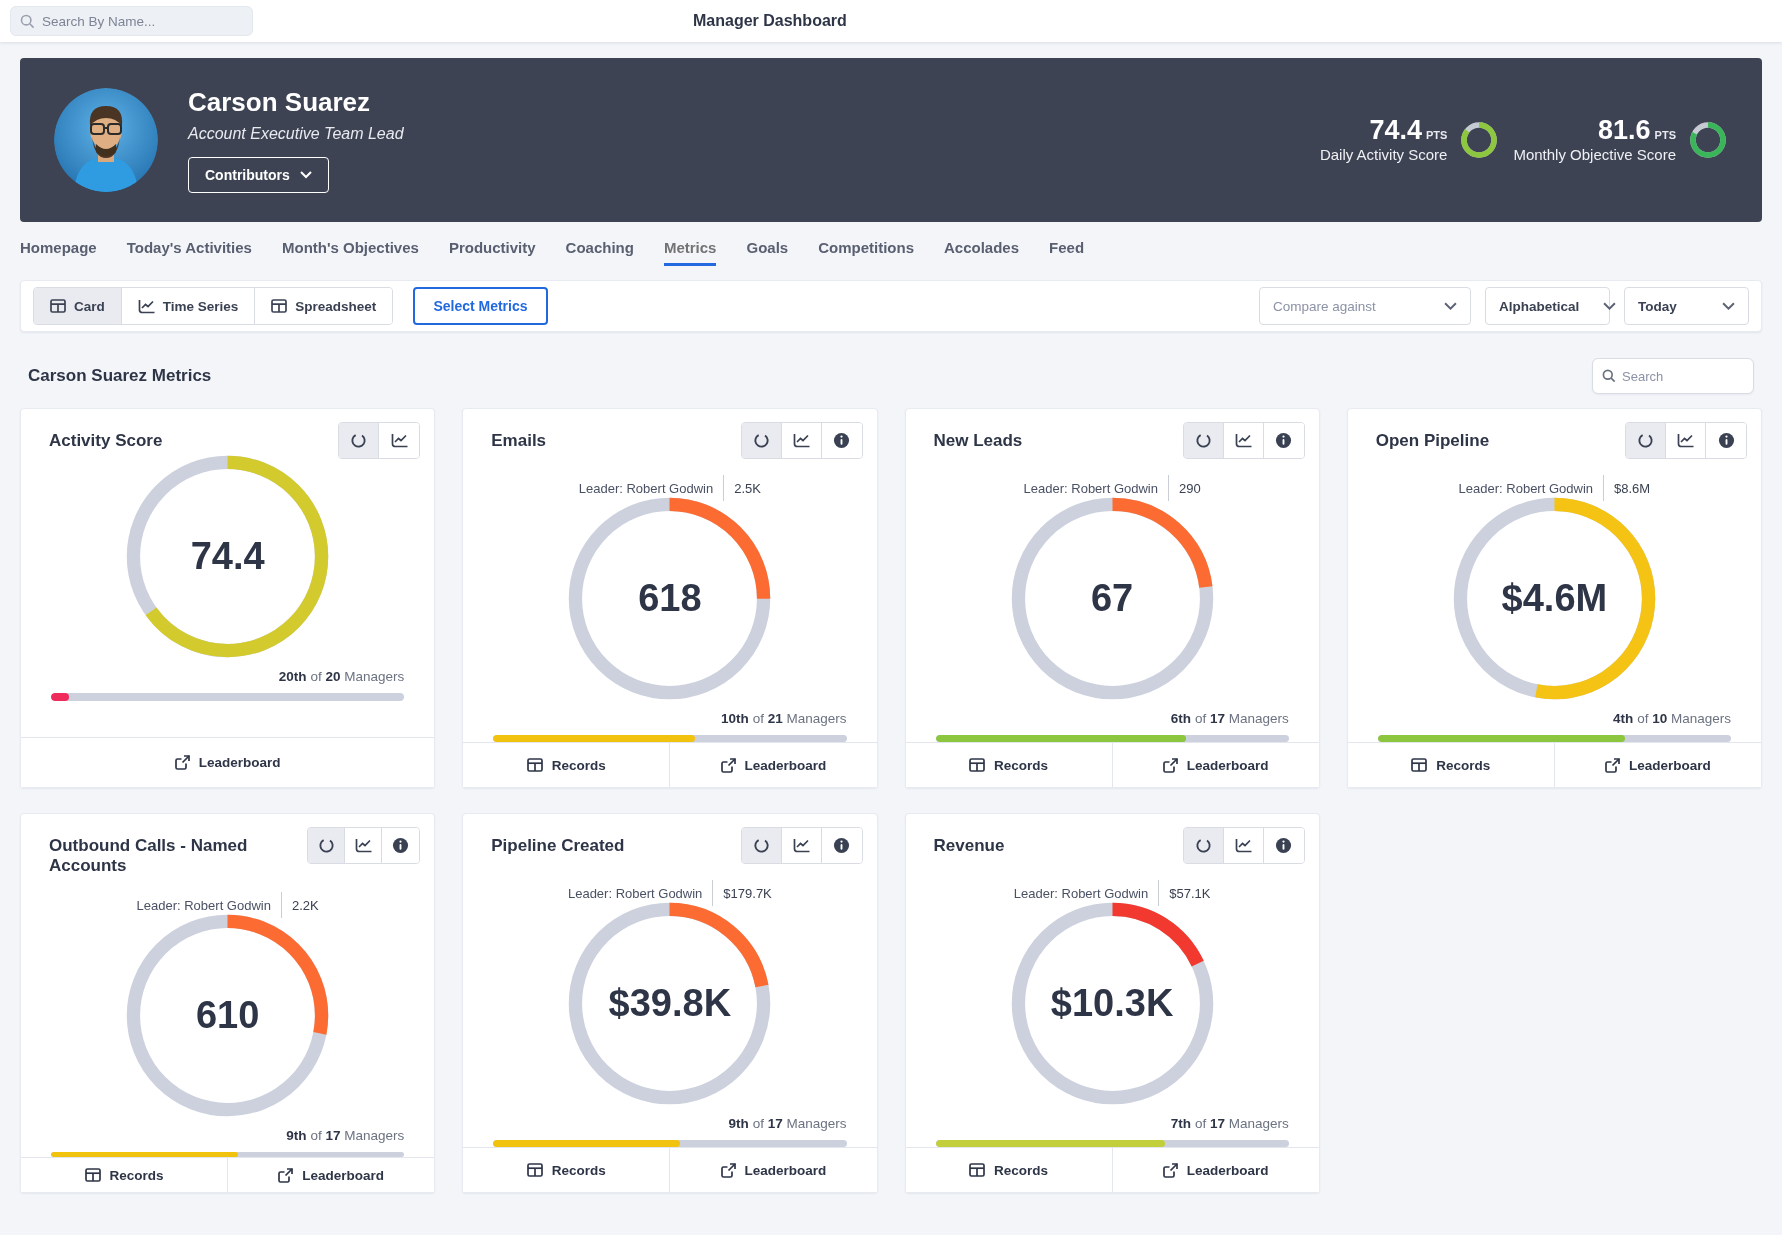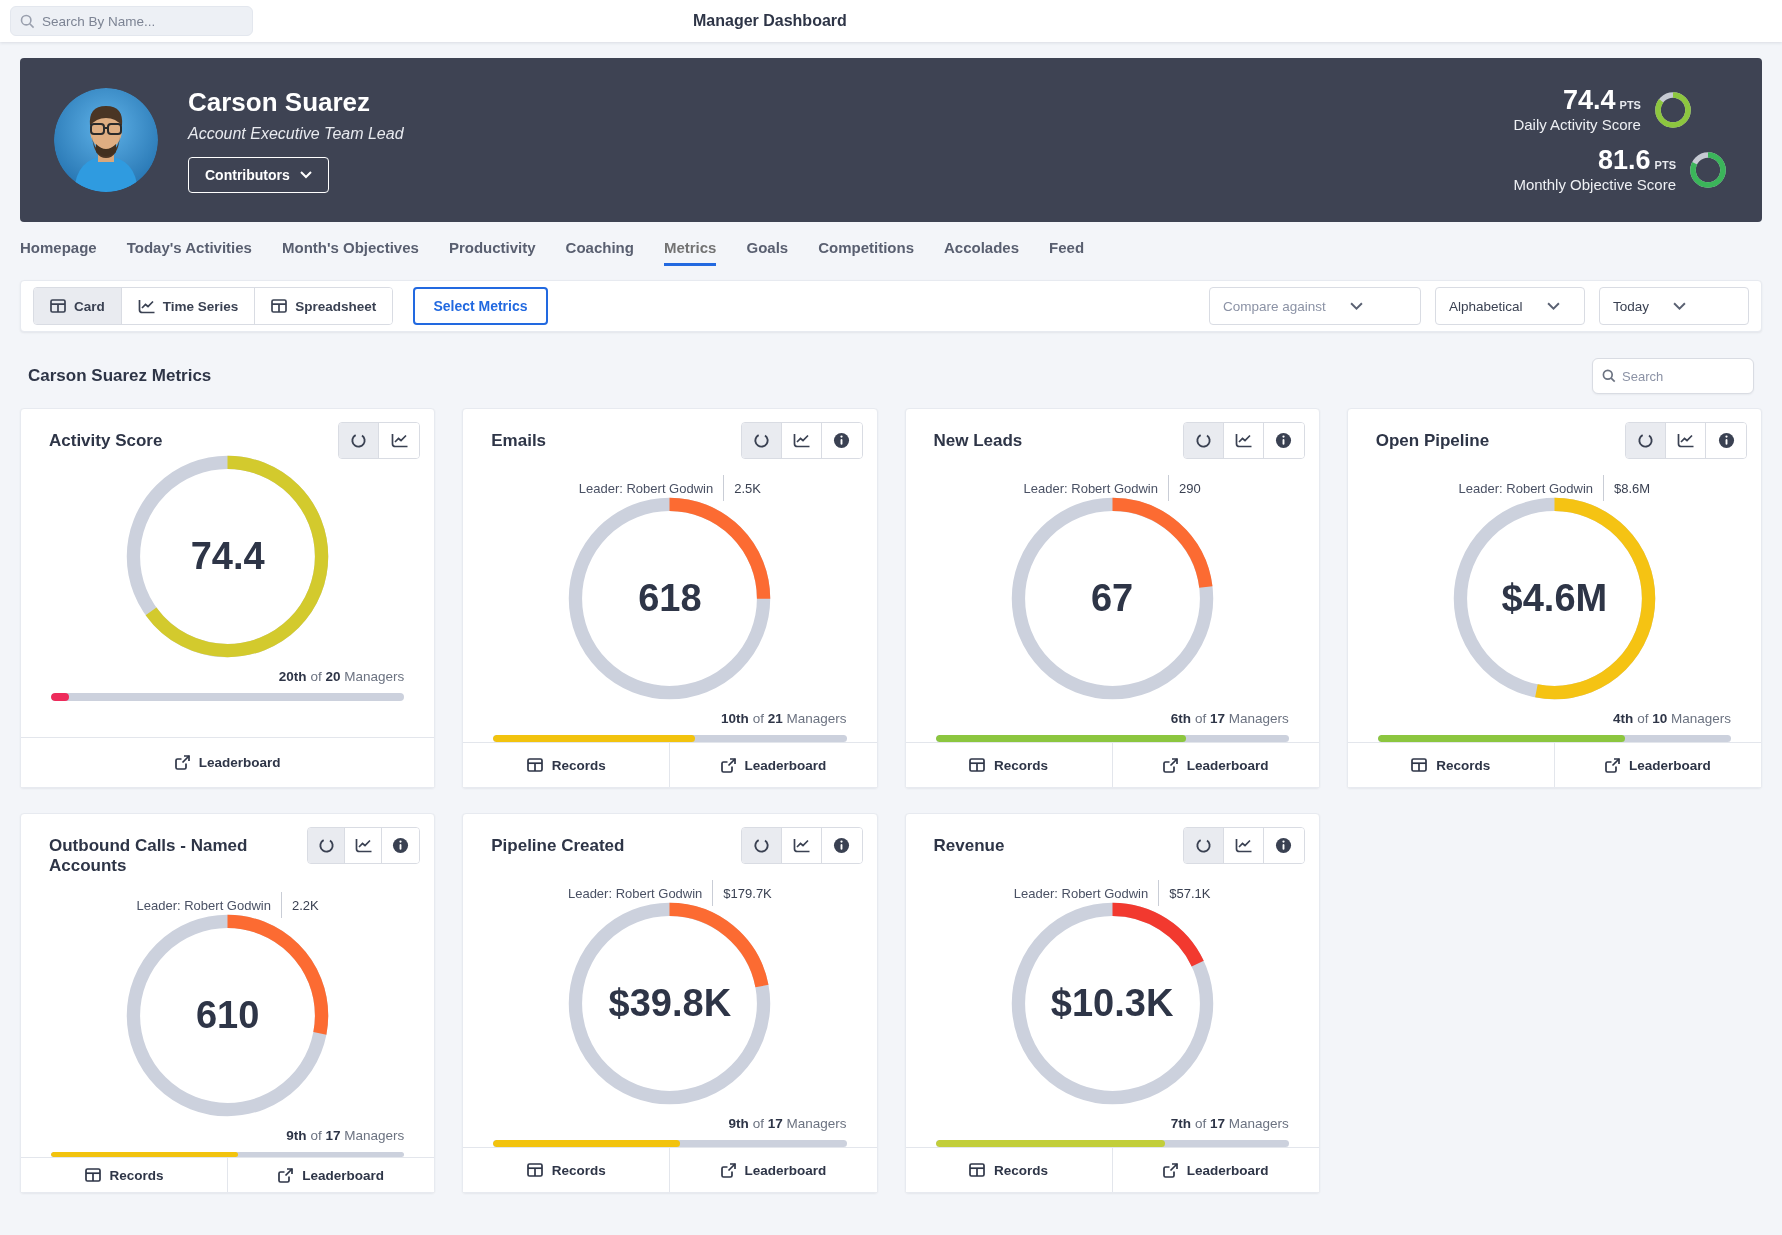--- a/index.html
+++ b/index.html
@@ -19,21 +19,21 @@
   
   .profile { margin:16px 20px 0; height:164px; background:#3e4353; border-radius:4px;
     display:flex; align-items:center; padding:0 34px; }
   .avatar { width:104px; height:104px; border-radius:50%; overflow:hidden; flex:0 0 auto; }
   .profile-info { margin-left:30px; }
   .profile-name { color:#fff; font-size:26px; font-weight:700; }
   .profile-role { color:#e8eaef; font-size:16px; font-style:italic; margin-top:7px; }
   .contributors-btn { margin-top:14px; background:transparent; border:1px solid #fff; border-radius:4px;
     color:#fff; font-size:14px; font-weight:700; padding:9px 16px; display:inline-flex; align-items:center; gap:10px;
     cursor:pointer; font-family:"Liberation Sans", sans-serif; }
-  .profile-scores { margin-left:auto; display:flex; flex-direction:column; gap:14px; }
+  .profile-scores { margin-left:auto; display:flex; flex-direction:row; gap:14px; }
   .score-row { display:flex; align-items:center; gap:12px; }
   .score-text { text-align:right; }
   .score-value { color:#fff; font-size:27px; font-weight:700; line-height:1; }
   .score-unit { font-size:11px; font-weight:700; color:#e8eaef; margin-left:4px; }
   .score-label { color:#eef0f4; font-size:15px; margin-top:2px; }
   .score-ring svg { display:block; }
 
   
   .tabs { display:flex; gap:30px; margin:17px 20px 0; }
   .tab { font-size:15px; font-weight:700; color:#595f70; padding-bottom:7px; cursor:pointer; border-bottom:3px solid transparent; }
@@ -45,23 +45,23 @@
   .seg-group { display:flex; border:1px solid #d9dce3; border-radius:4px; overflow:hidden; }
   .seg-view { display:flex; align-items:center; gap:8px; background:#fff; border:none; border-right:1px solid #d9dce3;
     padding:16px 16px; height:36px; font-size:13.5px; font-weight:700; color:#3a4152; cursor:pointer;
     font-family:"Liberation Sans", sans-serif; }
   .seg-view:last-child { border-right:none; }
   .seg-view.active { background:#e9ebf0; }
   .select-metrics { margin-left:20px; background:#fff; border:2px solid #2269e0; border-radius:4px; color:#2269e0;
     font-size:14px; font-weight:700; padding:8px 18px; height:38px; cursor:pointer; font-family:"Liberation Sans", sans-serif; }
   .toolbar-right { margin-left:auto; display:flex; gap:14px; }
   .dropdown { height:38px; border:1px solid #d9dce3; border-radius:4px; background:#fff; display:flex; align-items:center;
-    justify-content:flex-start; padding:0 13px; font-size:13.5px; color:#3a4152; cursor:pointer; gap:24px; }
+    justify-content:space-between; padding:0 13px; font-size:13.5px; color:#3a4152; cursor:pointer; gap:24px; }
   .dropdown.muted .dd-value { color:#8b92a5; }
-  .dropdown.w-lg { width:212px; } .dropdown.w-md { width:150px; }
+  .dropdown.w-lg { width:212px; } .dropdown.w-md { width:125px;font-weight:bold; }
 
   
   .section-head { display:flex; align-items:center; margin:26px 28px 0; }
   .section-title { font-size:17px; font-weight:700; color:#2e3547; }
   .section-search { margin-left:auto; width:162px; height:36px; background:#fff; border:1px solid #d9dce3; border-radius:6px;
     display:flex; align-items:center; padding:0 9px; gap:6px; box-shadow:0 1px 2px rgba(40,50,70,.06); }
   .section-search input { border:none; outline:none; width:100%; font-size:13px; color:#3a4152; background:transparent;
     font-family:"Liberation Sans", sans-serif; }
   .section-search input::placeholder { color:#8b92a5; }
 

